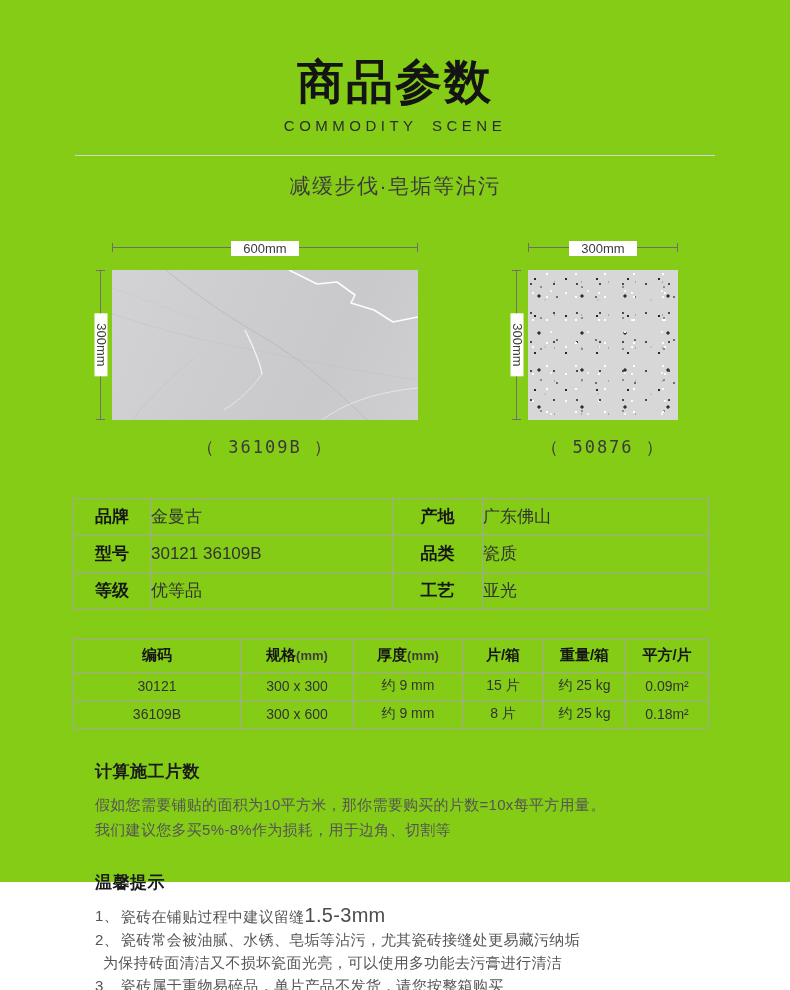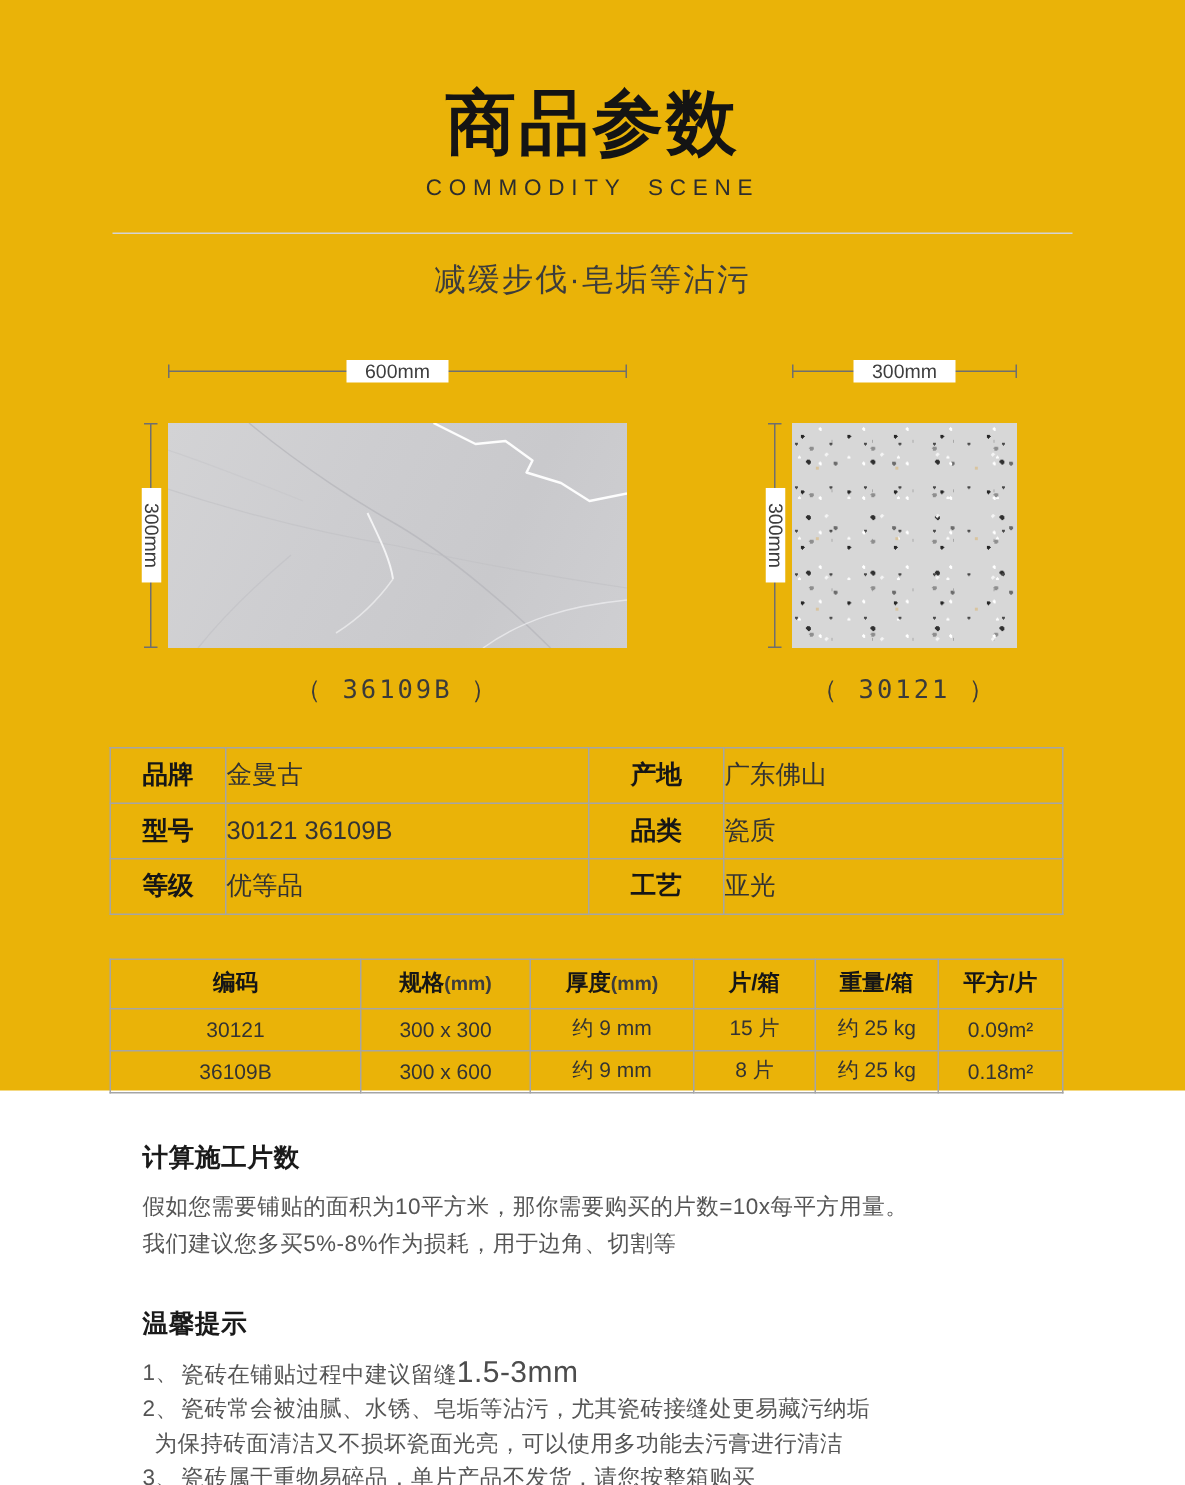--- a/index.html
+++ b/index.html
@@ -3,36 +3,36 @@
 <meta charset="utf-8">
 <style>
   * { margin:0; padding:0; box-sizing:border-box; }
   html,body { background:#ffffff; }
   body {
     width:790px; height:990px; overflow:hidden;
     font-family:"Liberation Sans","DejaVu Sans",sans-serif;
     color:#333;
     position:relative;
   }
-  .page { position:relative; width:790px; height:727px; background:#eab308; }
+  .page { position:relative; width:790px; height:882px; background:#84cc16; }
 
   
   .header { text-align:center; padding-top:56px; }
   .title { font-size:47px; font-weight:600; color:#141414; letter-spacing:2px; line-height:1.1; }
   .subtitle { margin-top:9px; font-size:15px; letter-spacing:4.5px; word-spacing:6px; color:#2d2d2d; }
   .divider { width:640px; margin:21px auto 0; border:none; border-top:1px solid #d4d4d4; height:0; }
   .tagline { margin-top:16px; font-size:21px; color:#3c3c3c; letter-spacing:1.5px; font-weight:500; }
 
   
   .tiles { position:relative; height:215px; margin-top:41px; }
   .tile-group { position:absolute; top:0; }
   .g1 { left:94px; }
   .g2 { left:510px; }
 
-  .dim-top { position:relative; height:13px; line-height:13px; text-align:center; margin-left:18px; margin-bottom:28px; }
+  .dim-top { position:relative; height:13px; line-height:13px; text-align:center; margin-left:18px; margin-bottom:16px; }
   .dim-top .dline { position:absolute; left:0; right:0; top:6px; height:1px; background:#6f6f6f; }
   .dim-top::before,.dim-top::after { content:""; position:absolute; top:2px; width:1px; height:9px; background:#6f6f6f; }
   .dim-top::before { left:0; } .dim-top::after { right:0; }
   .dim-top .dlabel { position:relative; z-index:1; background:#fff; padding:0 12px; font-size:13px; color:#3d3d3d; }
 
   .tile-row { display:flex; }
   .dim-left { position:relative; width:13px; flex:0 0 13px; margin-right:5px; }
   .dim-left .vline { position:absolute; top:0; bottom:0; left:6px; width:1px; background:#6f6f6f; }
   .dim-left::before,.dim-left::after { content:""; position:absolute; left:2px; width:9px; height:1px; background:#6f6f6f; }
   .dim-left::before { top:0; } .dim-left::after { bottom:0; }
@@ -145,21 +145,21 @@
         <div class="dline"></div>
         <span class="dlabel">300mm</span>
       </div>
       <div class="tile-row">
         <div class="dim-left">
           <div class="vline"></div>
           <span class="dlabel-v">300mm</span>
         </div>
         <div class="tile tile-terrazzo"></div>
       </div>
-      <div class="caption">（ 30121 ）</div>
+      <div class="caption">（ 50876 ）</div>
     </div>
 
   </div>
 
   <table class="spec-table">
     <colgroup>
         <col style="width:77px">
         <col style="width:242px">
         <col style="width:90px">
         <col style="width:226px">

